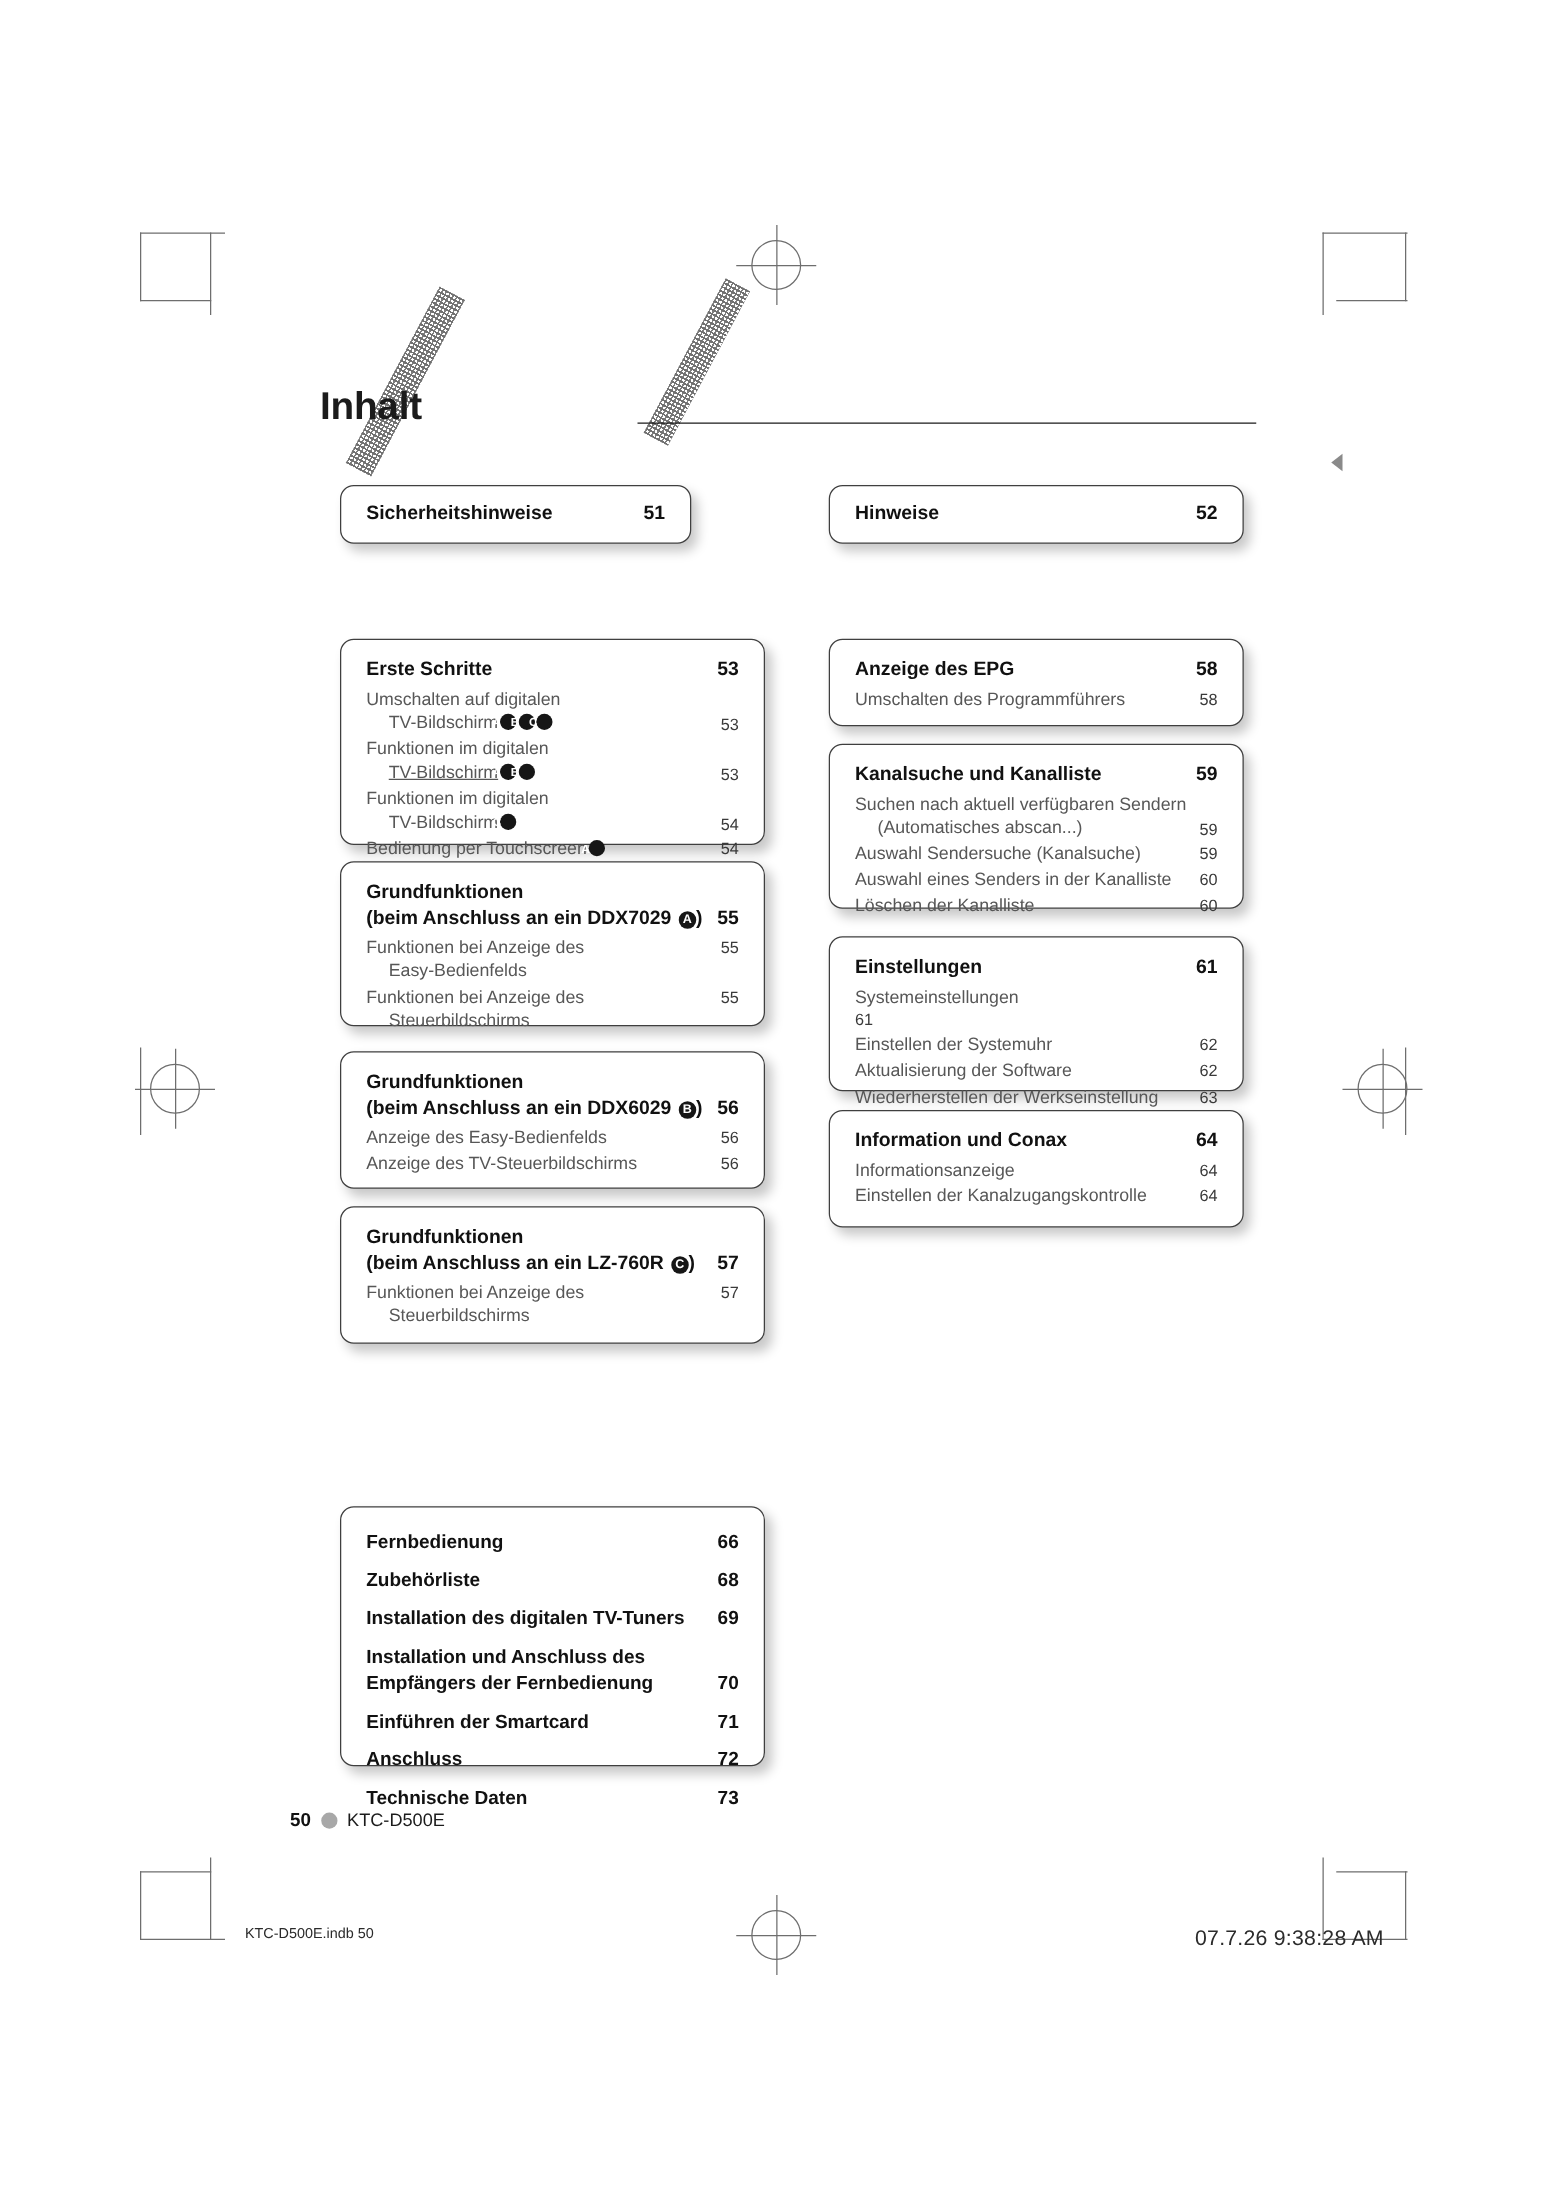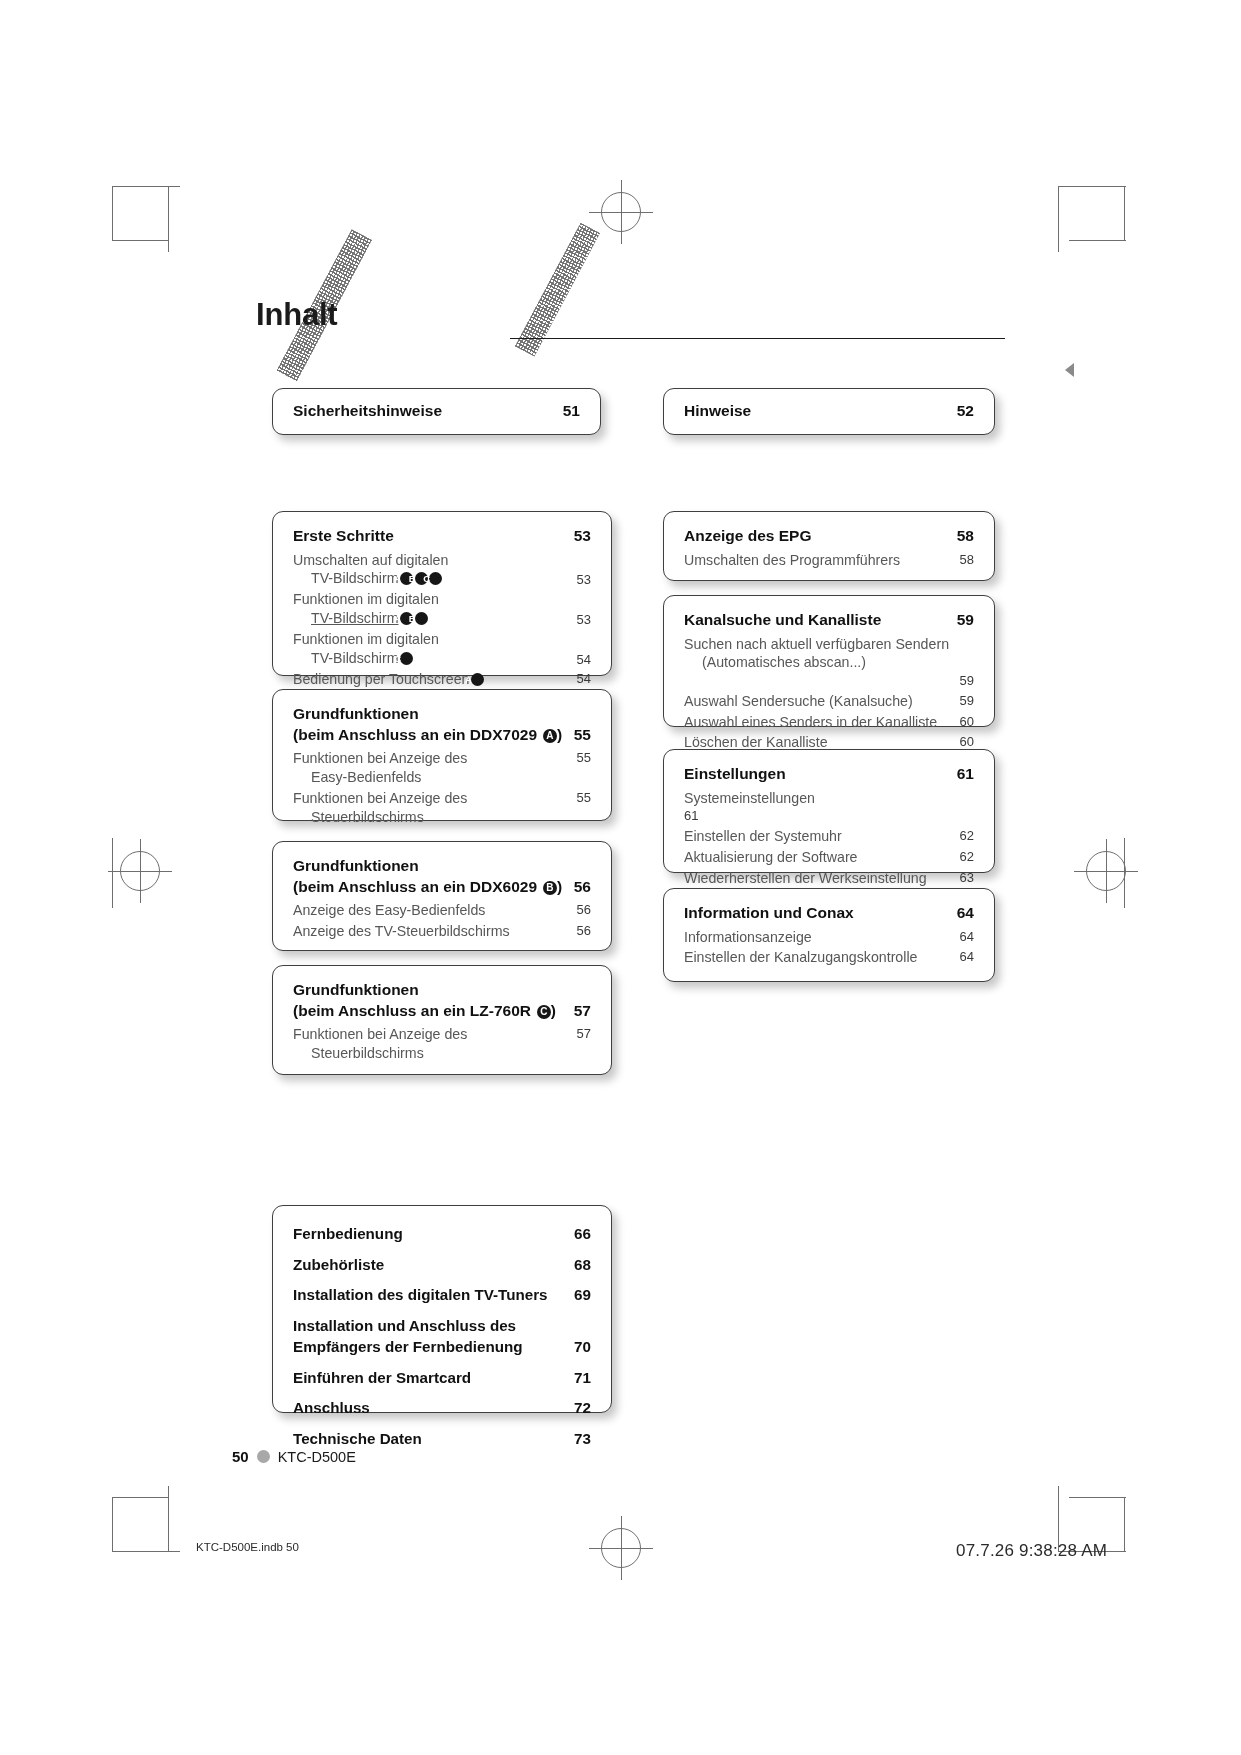--- a/index.html
+++ b/index.html
@@ -38,21 +38,21 @@
     background-image:
       repeating-linear-gradient(90deg, #4a4a4a 0 1.4px, transparent 1.4px 3.3px),
       repeating-linear-gradient(0deg, #5a5a5a 0 1.2px, transparent 1.2px 3.1px);
     opacity: 0.78;
   }
 
   
   #title {
     position: absolute;
     left: 256px;
-    top: 297px;
+    top: 307px;
     font-size: 31px;
     font-weight: bold;
     color: #1b1b1b;
     letter-spacing: -0.2px;
   }
   #title-rule {
     position: absolute;
     left: 510px;
     top: 338px;
     width: 495px;
@@ -198,21 +198,21 @@
 <div class="reg" style="left:120px; top:851px;"></div>
 <div class="reg" style="left:1086px; top:851px;"></div>
 
 <div class="band" style="left:372px; top:240px; width:160px; height:23px; transform: rotate(118deg);"></div>
 <div class="band" style="left:600px; top:233px; width:140px; height:22px; transform: rotate(118deg);"></div>
 
 <div id="title">Inhalt</div>
 <div id="title-rule"></div>
 <div id="edge-mark"></div>
 
-<div class="box single" style="left:272px; top:388px; width:329px; height:47px;">
+<div class="box single" style="left:272px; top:388px; width:281px; height:47px;">
   <div class="box-inner" style="padding:12px 20px;">
     <div class="row head">
       <span class="txt">Sicherheitshinweise</span>
       <span class="pg">51</span>
     </div>
   </div>
 </div>
 
 <div class="box single" style="left:663px; top:388px; width:332px; height:47px;">
   <div class="box-inner" style="padding:12px 20px;">
@@ -351,21 +351,21 @@
   </div>
 </div>
 
 <div class="box" style="left:663px; top:595px; width:332px; height:132px;">
   <div class="box-inner">
     <div class="row head">
       <span class="txt">Kanalsuche und Kanalliste</span>
       <span class="pg">59</span>
     </div>
 
-    <div class="row sub" style="margin-top:4px;flex-direction:column;">
+    <div class="row sub" style="margin-top:4px;">
       <span class="txt">
         <span>Suchen nach aktuell verfügbaren Sendern</span><br>
         <span style="padding-left:18px; display:inline-block;">(Automatisches abscan...)</span>
       </span>
       <span class="pg" style="align-self:flex-end;">59</span>
     </div>
     <div class="row sub">
       <span class="txt">Auswahl Sendersuche (Kanalsuche)</span>
       <span class="pg">59</span>
     </div>

